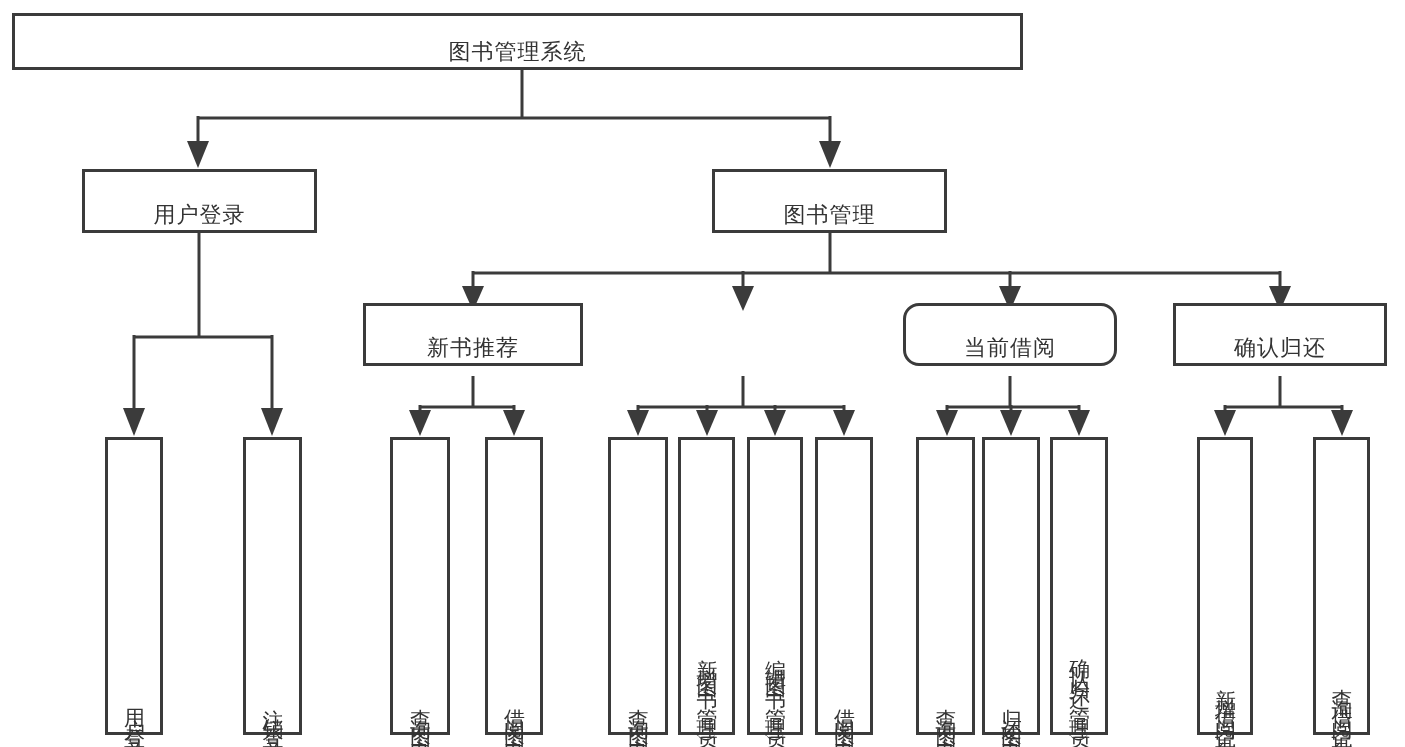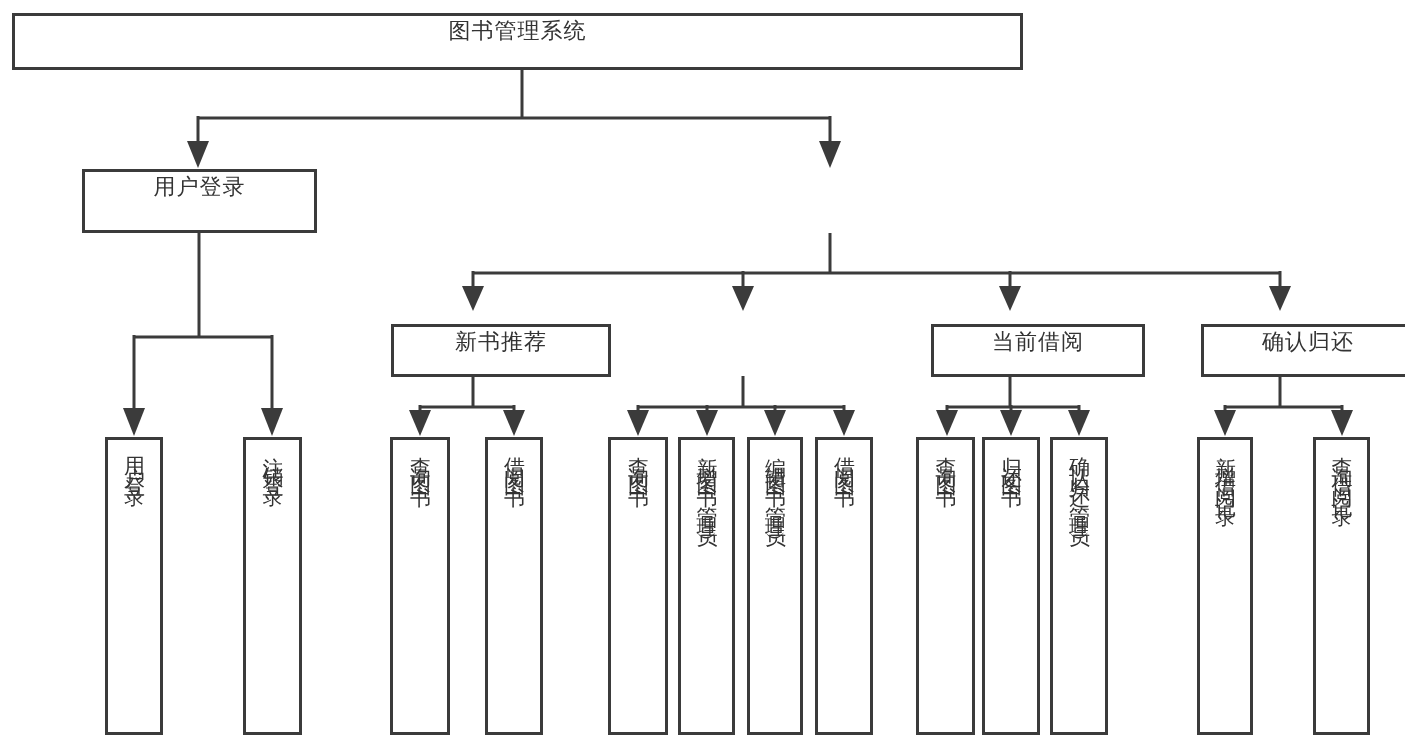--- a/index.html
+++ b/index.html
@@ -20,32 +20,32 @@
     width: 1405px;
     height: 747px;
     background: var(--bg);
     overflow: hidden;
   }
   .node {
     position: absolute;
     border: 3px solid var(--border);
     background: #fff;
     display: flex;
-    align-items: flex-start;
+    align-items: flex-end;
     justify-content: center;
     color: var(--text);
   }
   .hnode { font-size: 22px; letter-spacing: 1px; }
   .root-node  { left: 12px;  top: 13px;  width: 1011px; height: 57px; }
   .n-login    { left: 82px;  top: 169px; width: 235px;  height: 64px; }
   .n-bookmgmt { left: 712px; top: 169px; width: 235px;  height: 64px; }
-  .l3 { top: 324px; height: 53px; margin-left: 28px; }
+  .l3 { top: 303px; height: 63px; }
   .n-recommend { left: 363px;  width: 220px; }
   .n-borrow    { left: 635px;  width: 216px; }
-  .n-current   { left: 903px;  width: 214px; }
+  .n-current   { left: 903px;  width: 214px; border-radius: 16px; }
   .n-records   { left: 1173px; width: 214px; }
   .leaf {
     top: 437px;
     height: 298px;
     font-size: 21px;
   }
   .vtext {
     writing-mode: vertical-rl;
     text-orientation: mixed;
     letter-spacing: 10px;
@@ -152,20 +152,23 @@
     <polygon points="1331,410 1353,410 1342,436"></polygon>
   </svg>
 
   <div class="node hnode root-node">
     <span>图书管理系统</span>
   </div>
 
   <div class="node hnode n-login">
     <span>用户登录</span>
   </div>
+  <div class="node hnode n-bookmgmt">
+    <span>图书管理</span>
+  </div>
 
   <div class="node hnode l3 n-recommend">
     <span>新书推荐</span>
   </div>
   <div class="node hnode l3 n-current">
     <span>当前借阅</span>
   </div>
   <div class="node hnode l3 n-records">
     <span>确认归还</span>
   </div>

